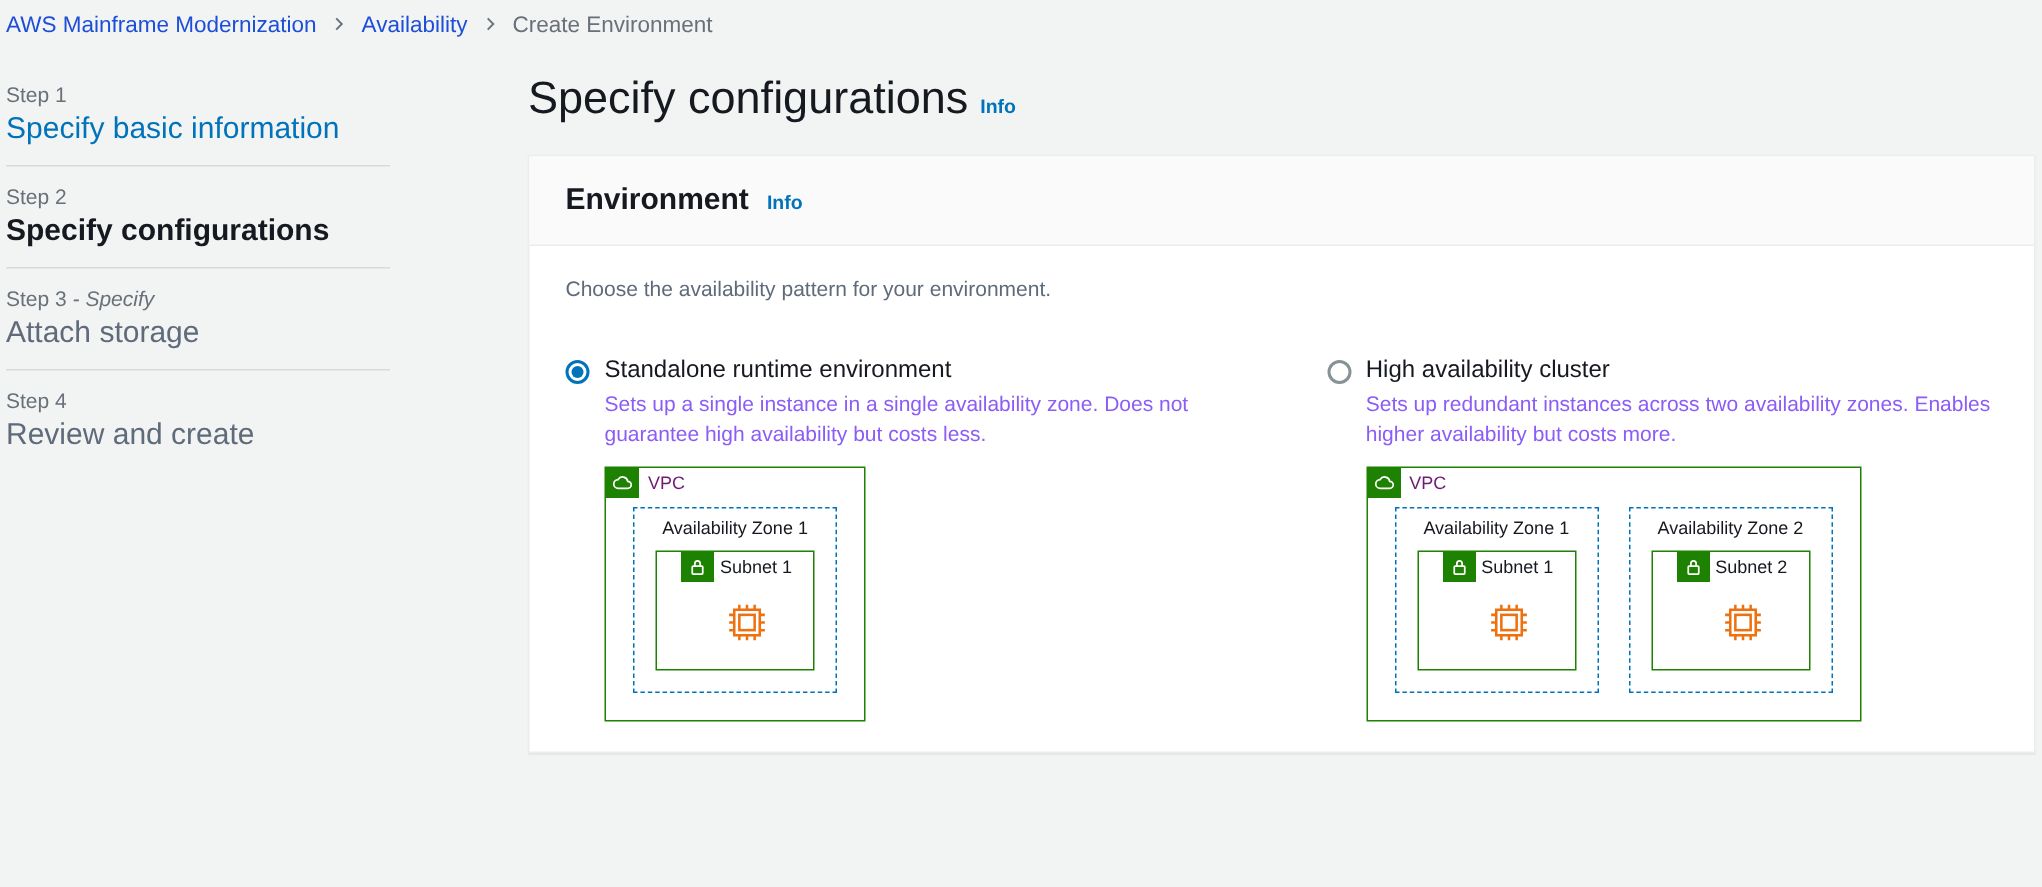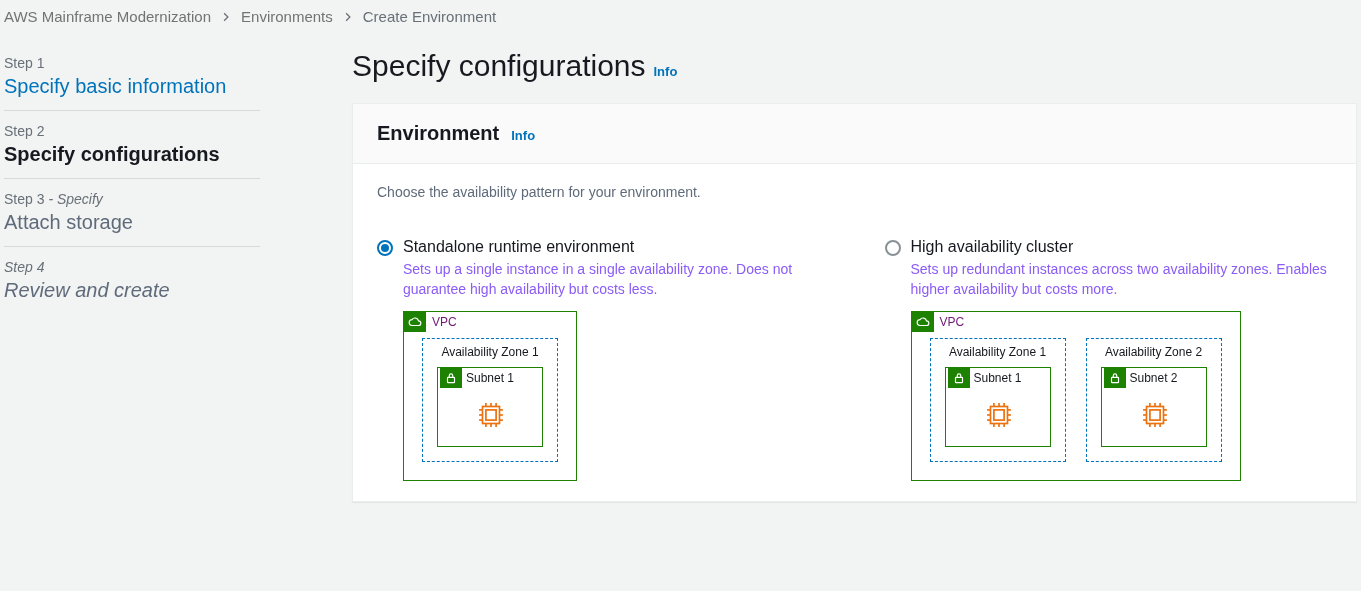--- a/index.html
+++ b/index.html
@@ -5,21 +5,21 @@
     * { box-sizing: border-box; margin: 0; padding: 0; }
     body {
       font-family: "Amazon Ember", "Helvetica Neue", Arial, sans-serif;
       background: #f2f3f3;
       color: #16191f;
       font-size: 14px;
       width: 1361px;
       height: 591px;
       overflow: hidden;
     }
-    a { text-decoration: none; color: #737373; cursor: pointer; }
+    a { text-decoration: none; color: #1d4ed8; cursor: pointer; }
 
     .breadcrumbs {
       padding: 8px 0 8px 4px;
       font-size: 15px;
       display: flex;
       align-items: center;
       gap: 10px;
     }
     .breadcrumbs .chevron { color: #687078; }
     .breadcrumbs .current { color: #687078; }
@@ -27,21 +27,21 @@
     .page {
       display: flex;
       align-items: flex-start;
     }
 
     .wizard-nav {
       width: 260px;
       padding: 10px 0 0 4px;
     }
     .wizard-step { padding: 12px 0; border-bottom: 1px solid #d5dbdb; }
-    .wizard-step:last-child { border-bottom: none; font-style: italic; }
+    .wizard-step:last-child { border-bottom: none; }
     .step-num { color: #687078; font-size: 14px; }
     .step-optional { font-style: italic; color: #687078; }
     .step-title { font-size: 20px; margin-top: 4px; }
     .step-link { color: #0073bb; }
     .step-title.active { font-weight: 700; color: #16191f; }
     .step-title.disabled { color: #5f6b7a; }
 
     .main {
       flex: 1;
       padding: 0 4px 0 92px;
@@ -115,21 +115,21 @@
     .az-row { display: flex; gap: 20px; margin-top: 6px; }
     .az {
       border: 1px dashed #0073bb;
       padding: 0 14px 14px 14px;
       min-width: 136px;
     }
     .az-label { font-size: 12px; text-align: center; padding: 6px 0 8px 0; }
 
     .subnet {
       border: 1px solid #1d8102;
-      padding: 0 14px 14px 16px;
+      padding: 0 14px 14px 30px;
       min-width: 100px;
     }
     .subnet-label {
       display: flex; align-items: center; gap: 4px;
       font-size: 12px; margin-left: -14px;
     }
     .chip {
       margin: 10px auto 0 auto;
       width: 34px; height: 34px;
       display: block;
@@ -138,21 +138,21 @@
 </head>
 <body>
 
 <div class="breadcrumbs">
   <a>AWS Mainframe Modernization</a>
   <span class="chevron">
     <svg width="10" height="10" viewBox="0 0 16 16" fill="none" stroke="#687078" stroke-width="2">
         <path d="M5 2l6 6-6 6"></path>
       </svg>
   </span>
-  <a>Environments</a>
+  <a>Availability</a>
   <span class="chevron">
     <svg width="10" height="10" viewBox="0 0 16 16" fill="none" stroke="#687078" stroke-width="2">
         <path d="M5 2l6 6-6 6"></path>
       </svg>
   </span>
   <span class="current">Create Environment</span>
 </div>
 
 <div class="page">
   <nav class="wizard-nav">

